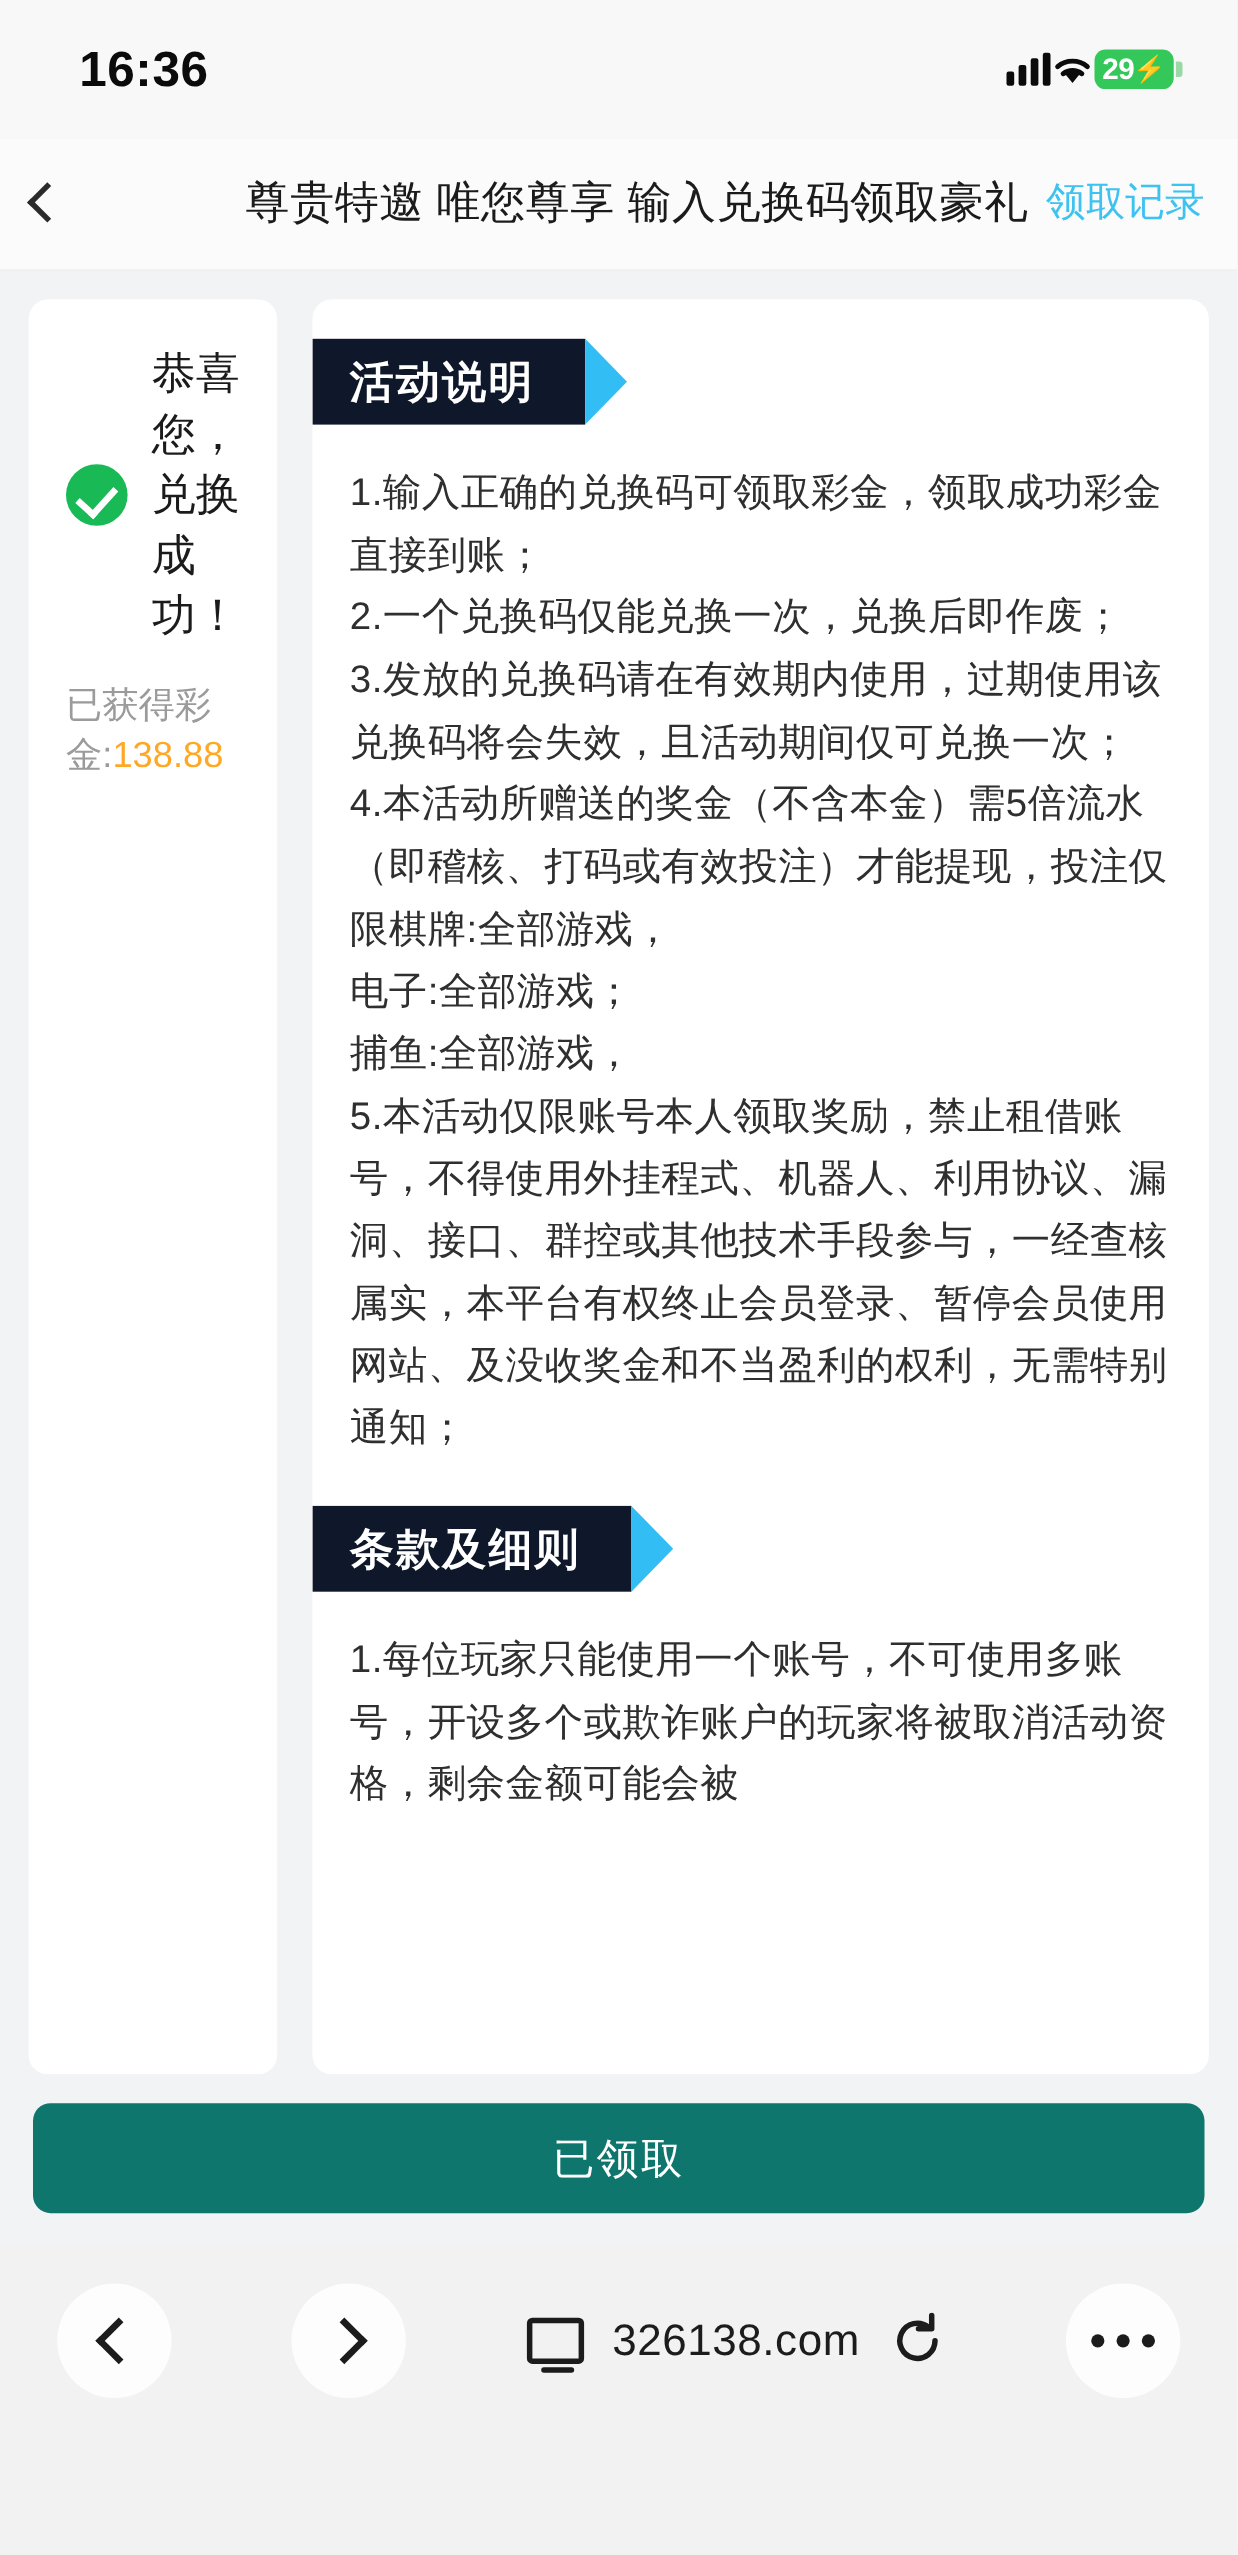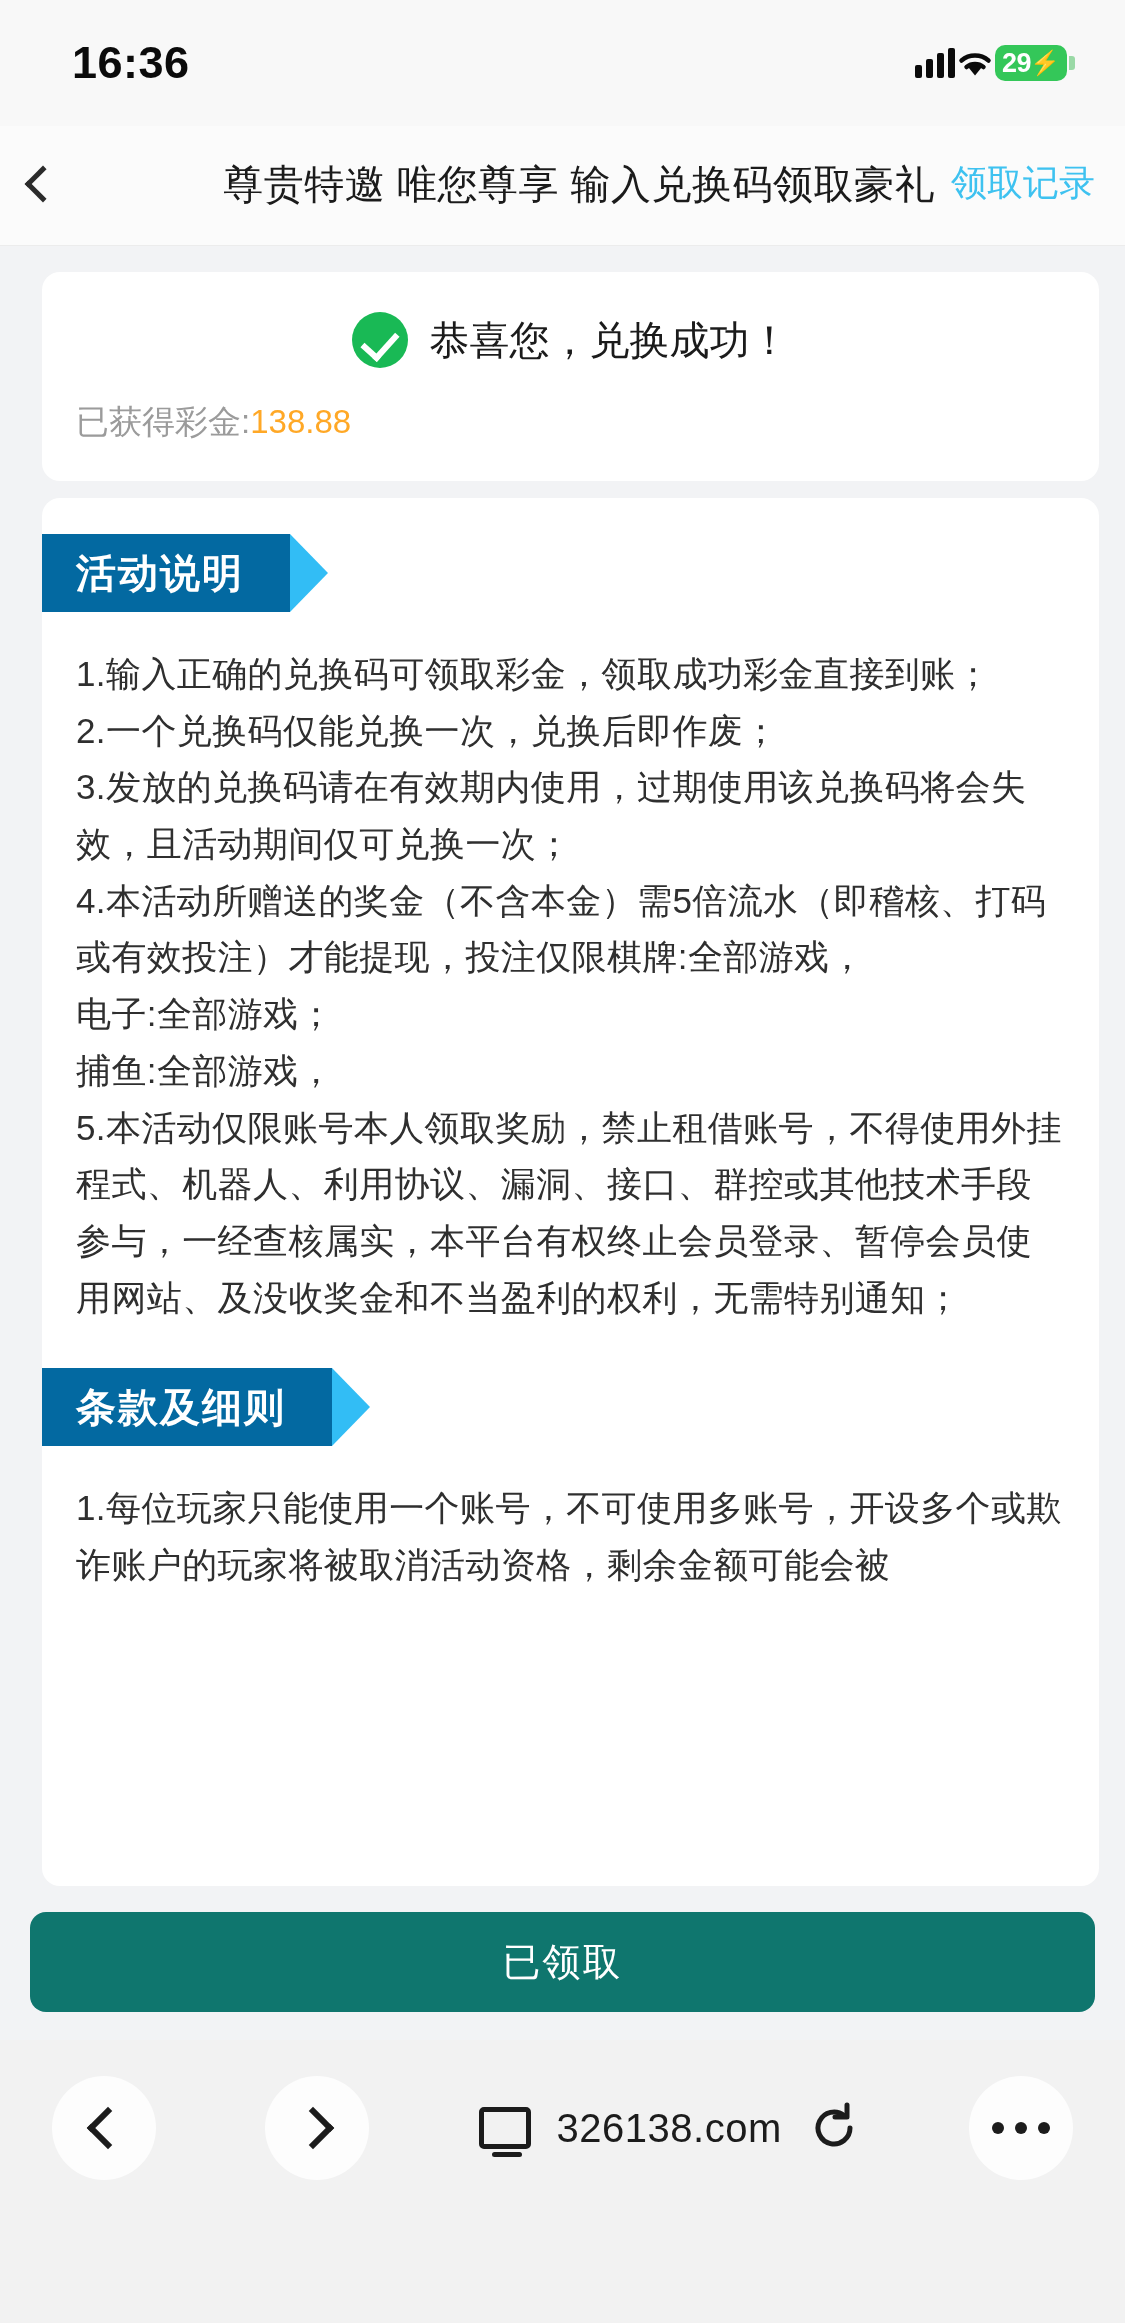--- a/index.html
+++ b/index.html
@@ -124,24 +124,24 @@
     font-size: 36px;
     color: #3ec2f0;
     white-space: nowrap;
     padding-left: 6px;
   }
 
   
   .content {
     flex: 1 1 auto;
     overflow: hidden;
-    padding: 26px 26px 0 42px;
-    display: flex;
-    flex-direction: column;
-    gap: 17px;
+    padding: 26px 26px 0 26px;
+    display: flex;
+    flex-direction: row;
+    gap: 32px;
     background: #f2f3f5;
   }
 
   .card {
     background: #fff;
     border-radius: 18px;
     padding: 40px 34px 36px 34px;
   }
   .success-row {
     display: flex;
@@ -182,21 +182,21 @@
     border-radius: 18px;
     padding: 0 0 10px 0;
     flex: 1 1 auto;
     overflow: hidden;
   }
   .ribbon-wrap { padding-top: 36px; }
   .ribbon {
     display: inline-flex;
     align-items: center;
     position: relative;
-    background: #0369a1;
+    background: #0f172a;
     height: 78px;
     padding: 0 46px 0 34px;
     color: #fff;
     font-size: 40px;
     font-weight: 600;
     letter-spacing: 2px;
   }
   .ribbon::after {
     content: "";
     position: absolute;

